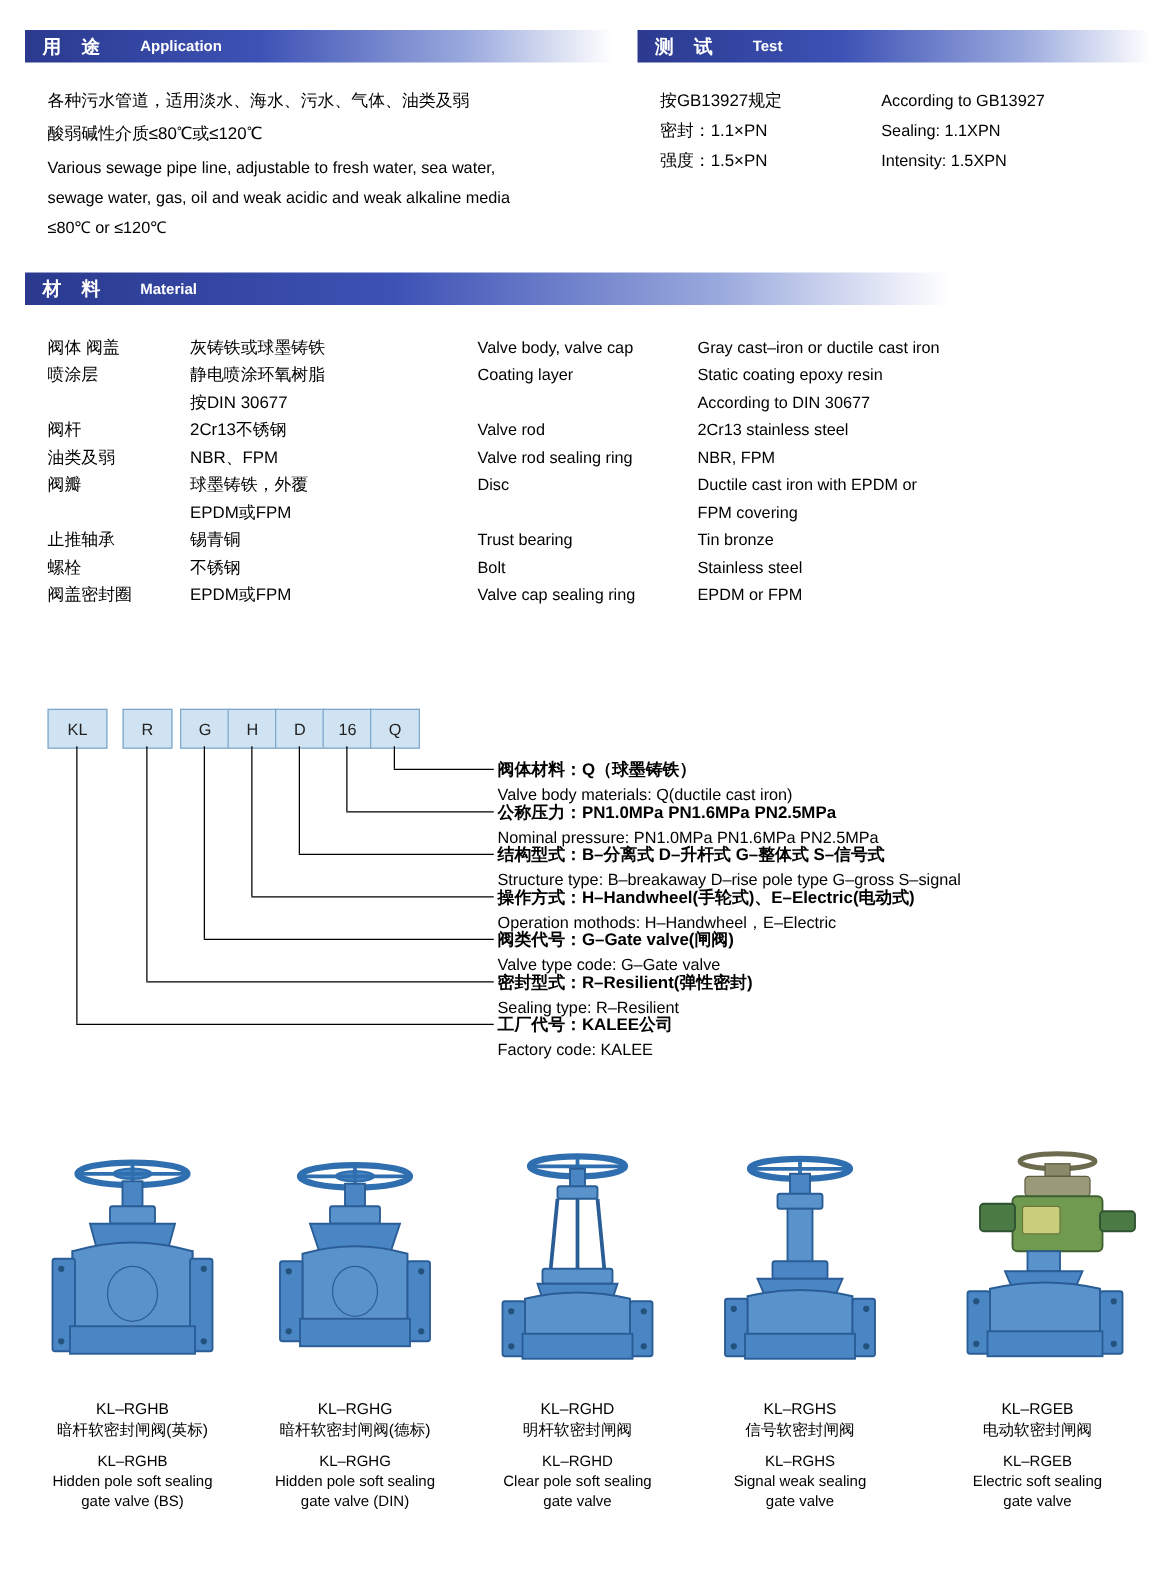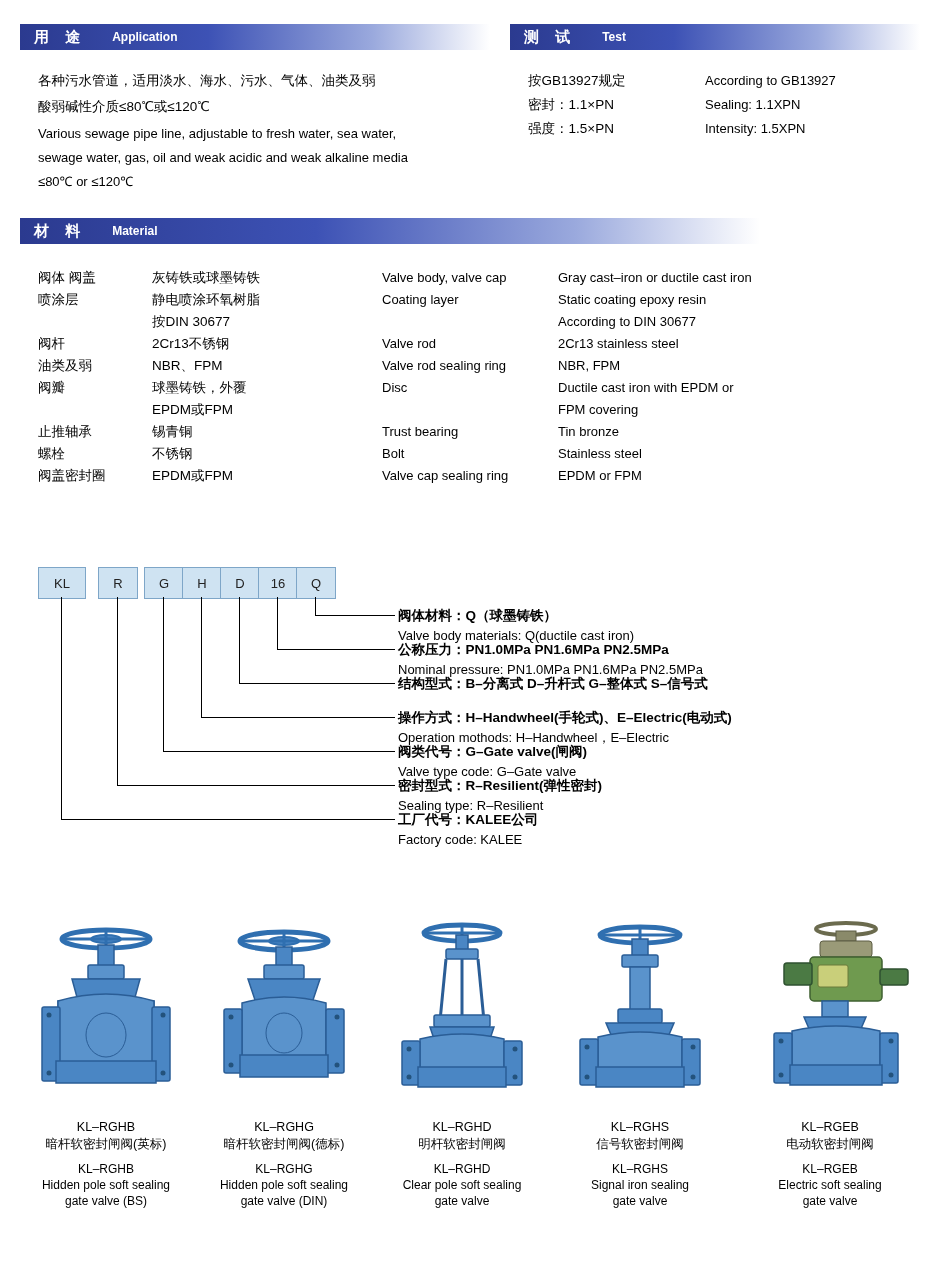--- a/index.html
+++ b/index.html
@@ -153,20 +153,21 @@
   <div class="leader vline" style="left:61px;top:597px;height:222px;"></div>
   <div class="leader hline" style="left:61px;top:819px;width:334px;"></div>
 
   <div class="txt cnTxt" style="left:398px;top:605px;font-weight:bold;">阀体材料：Q（球墨铸铁）</div>
   <div class="txt enTxt" style="left:398px;top:626px;">Valve body materials: Q(ductile cast iron)</div>
 
   <div class="txt cnTxt" style="left:398px;top:639px;font-weight:bold;">公称压力：PN1.0MPa  PN1.6MPa  PN2.5MPa</div>
   <div class="txt enTxt" style="left:398px;top:660px;">Nominal pressure: PN1.0MPa  PN1.6MPa   PN2.5MPa</div>
 
   <div class="txt cnTxt" style="left:398px;top:673px;font-weight:bold;">结构型式：B–分离式  D–升杆式 G–整体式 S–信号式</div>
+  <div class="txt enTxt" style="left:398px;top:694px;">Structure type: B–breakaway D–rise pole type G–gross S–signal</div>
 
   <div class="txt cnTxt" style="left:398px;top:707px;font-weight:bold;">操作方式：H–Handwheel(手轮式)、E–Electric(电动式)</div>
   <div class="txt enTxt" style="left:398px;top:728px;">Operation mothods: H–Handwheel，E–Electric</div>
 
   <div class="txt cnTxt" style="left:398px;top:741px;font-weight:bold;">阀类代号：G–Gate valve(闸阀)</div>
   <div class="txt enTxt" style="left:398px;top:762px;">Valve type code: G–Gate valve</div>
 
   <div class="txt cnTxt" style="left:398px;top:775px;font-weight:bold;">密封型式：R–Resilient(弹性密封)</div>
   <div class="txt enTxt" style="left:398px;top:796px;">Sealing type: R–Resilient</div>
 
@@ -277,21 +278,21 @@
         <rect x="50" y="152" width="88" height="20" fill="#4a86c4" stroke="#2a5d96" stroke-width="1.5"></rect>
         <circle cx="41" cy="132" r="2.5" fill="#23527c"></circle>
         <circle cx="41" cy="162" r="2.5" fill="#23527c"></circle>
         <circle cx="147" cy="132" r="2.5" fill="#23527c"></circle>
         <circle cx="147" cy="162" r="2.5" fill="#23527c"></circle>
       </svg>
     </div>
     <div class="caption" style="margin-top:4px;">KL–RGHS</div>
     <div class="caption">信号软密封闸阀</div>
     <div class="caption en" style="margin-top:8px;">KL–RGHS</div>
-    <div class="caption en">Signal iron sealing</div>
+    <div class="caption en">Signal weak sealing</div>
     <div class="caption en">gate valve</div>
   </div>
 
   <div class="prod" style="left:736px;top:915px;">
     <div class="prodimg">
       <svg width="188" height="205" viewBox="0 0 188 205">
         <ellipse cx="110" cy="14" rx="30" ry="6" fill="none" stroke="#6b6b4e" stroke-width="4"></ellipse>
         <rect x="100" y="16" width="20" height="10" fill="#8a8a6a" stroke="#5d5d44" stroke-width="1"></rect>
         <rect x="84" y="26" width="52" height="16" rx="3" fill="#9a9a78" stroke="#5d5d44" stroke-width="1"></rect>
         <rect x="74" y="42" width="72" height="44" rx="4" fill="#6f9a4f" stroke="#3f6030" stroke-width="1.5"></rect>

